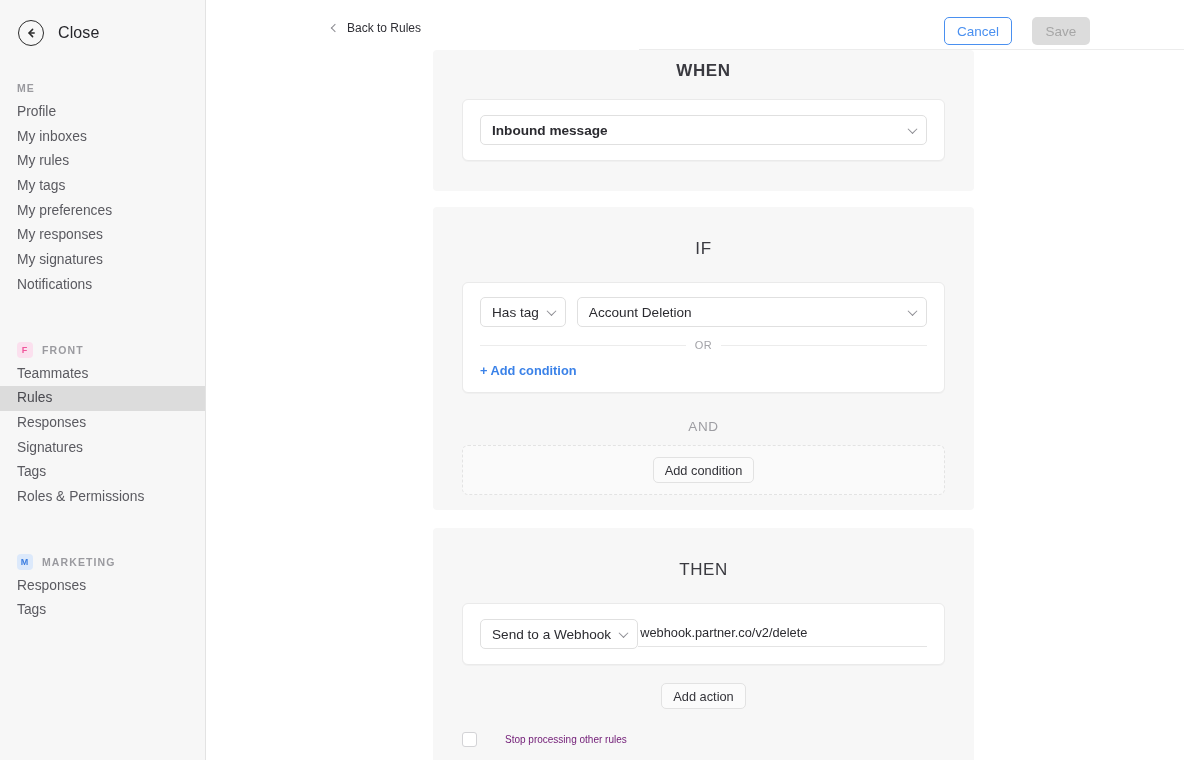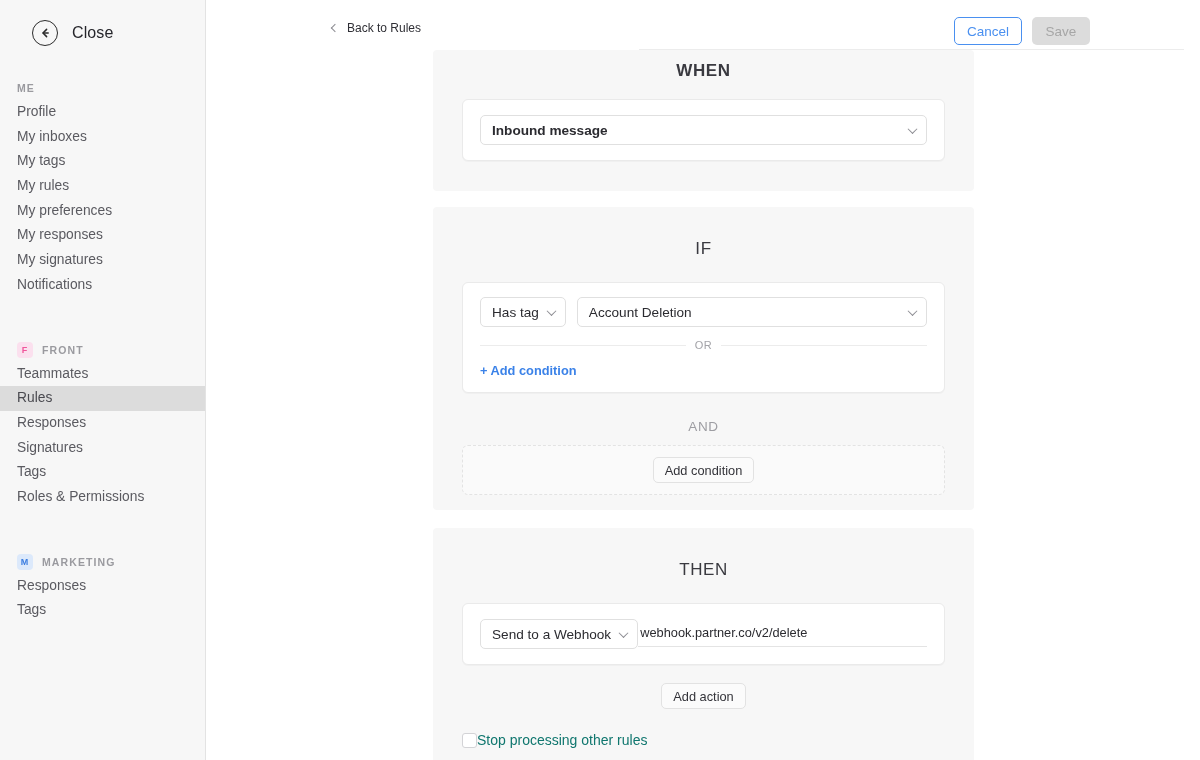--- a/index.html
+++ b/index.html
@@ -14,21 +14,21 @@
 
   
   #sidebar {
     position: absolute; left: 0; top: 0;
     width: 206px; height: 760px;
     background: #f7f7f7;
     border-right: 1px solid #e3e3e3;
   }
   .close-row {
     display: flex; align-items: center;
-    height: 66px; padding-left: 32px;
+    height: 66px; padding-left: 18px;
   }
   .close-circle {
     width: 26px; height: 26px; border-radius: 50%;
     border: 1.6px solid #2b2b2b;
     display: flex; align-items: center; justify-content: center;
     flex: 0 0 auto;
   }
   .close-label {
     margin-left: 14px; font-size: 16px; color: #26262b; letter-spacing: .1px;
   }
@@ -70,21 +70,21 @@
   }
   .chev-left {
     display: inline-block;
     width: 6px; height: 6px;
     border-left: 1.4px solid #8b8b91;
     border-bottom: 1.4px solid #8b8b91;
     transform: rotate(45deg);
     margin-right: 9px;
     position: relative; top: 0px;
   }
-  .hdr-btns { position: absolute; right: 110px; top: 17px; display: flex; gap: 10px; }
+  .hdr-btns { position: absolute; right: 110px; top: 17px; display: flex; gap: 20px; }
   .btn-cancel {
     height: 28px; min-width: 66px; padding: 0 12px;
     border: 1.4px solid #4a90f0; border-radius: 5px;
     background: #fff; color: #4a90f0;
     font-size: 13.5px; font-family: inherit;
     display: flex; align-items: center; justify-content: center;
     cursor: pointer;
   }
   .btn-save {
     height: 28px; min-width: 58px; padding: 0 12px;
@@ -186,21 +186,21 @@
     padding: 0 0 3px 2px;
     outline: none;
   }
 
   .chk-row { display: flex; align-items: center; }
   .chk-box {
     width: 15px; height: 15px; border-radius: 3px;
     border: 1px solid #d3d3d6; background: #fff;
     flex: 0 0 auto; cursor: pointer;
   }
-  .chk-label { margin-left: 0; font-size: 14px; color: #0f766e; }
+  .chk-label { margin-left: 28px; font-size: 10px; color: #701a75; }
 </style>
 </head>
 <body>
 
 <div id="app">
 
   <div id="sidebar">
 
     <div class="close-row">
       <span class="close-circle">
@@ -211,22 +211,22 @@
       </span>
       <span class="close-label">Close</span>
     </div>
 
     <div class="nav-section">
       <div class="section-head">
         <span class="sect-txt">ME</span>
       </div>
       <div class="nav-item">Profile</div>
       <div class="nav-item">My inboxes</div>
+      <div class="nav-item">My rules</div>
       <div class="nav-item">My tags</div>
-      <div class="nav-item">My rules</div>
       <div class="nav-item">My preferences</div>
       <div class="nav-item">My responses</div>
       <div class="nav-item">My signatures</div>
       <div class="nav-item">Notifications</div>
     </div>
 
     <div class="gap-md"></div>
 
     <div class="nav-section">
       <div class="section-head">

